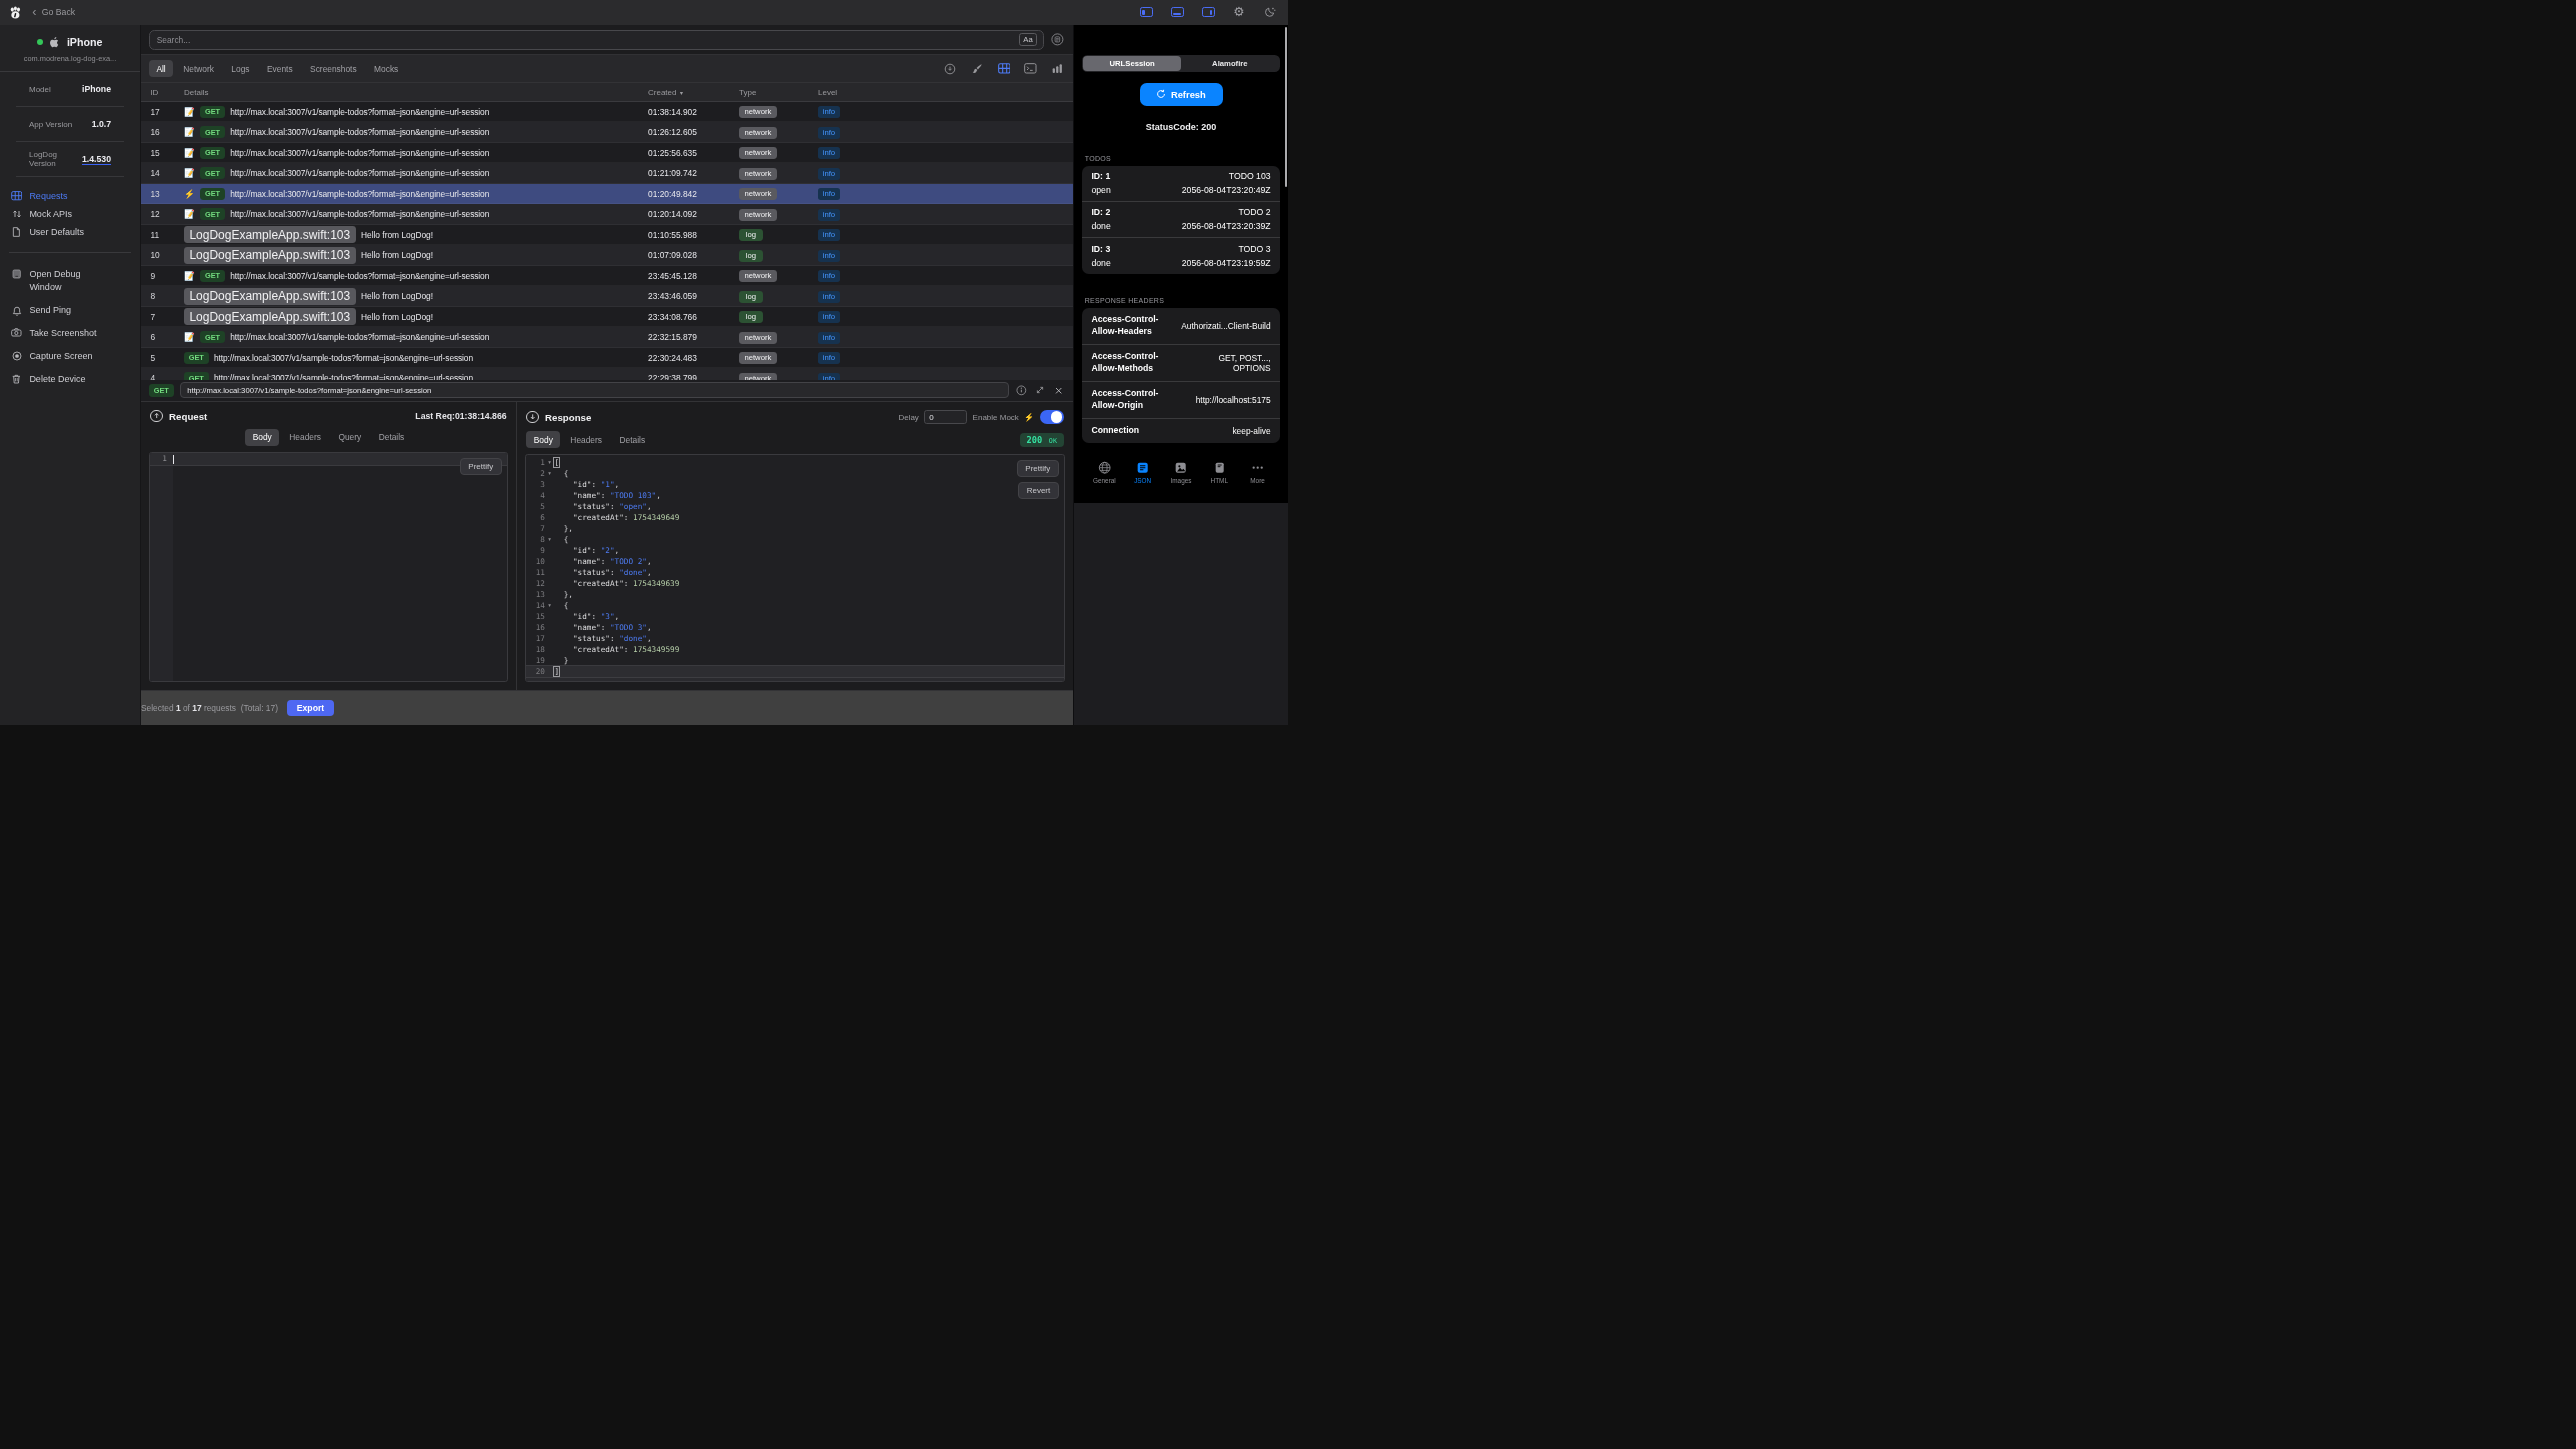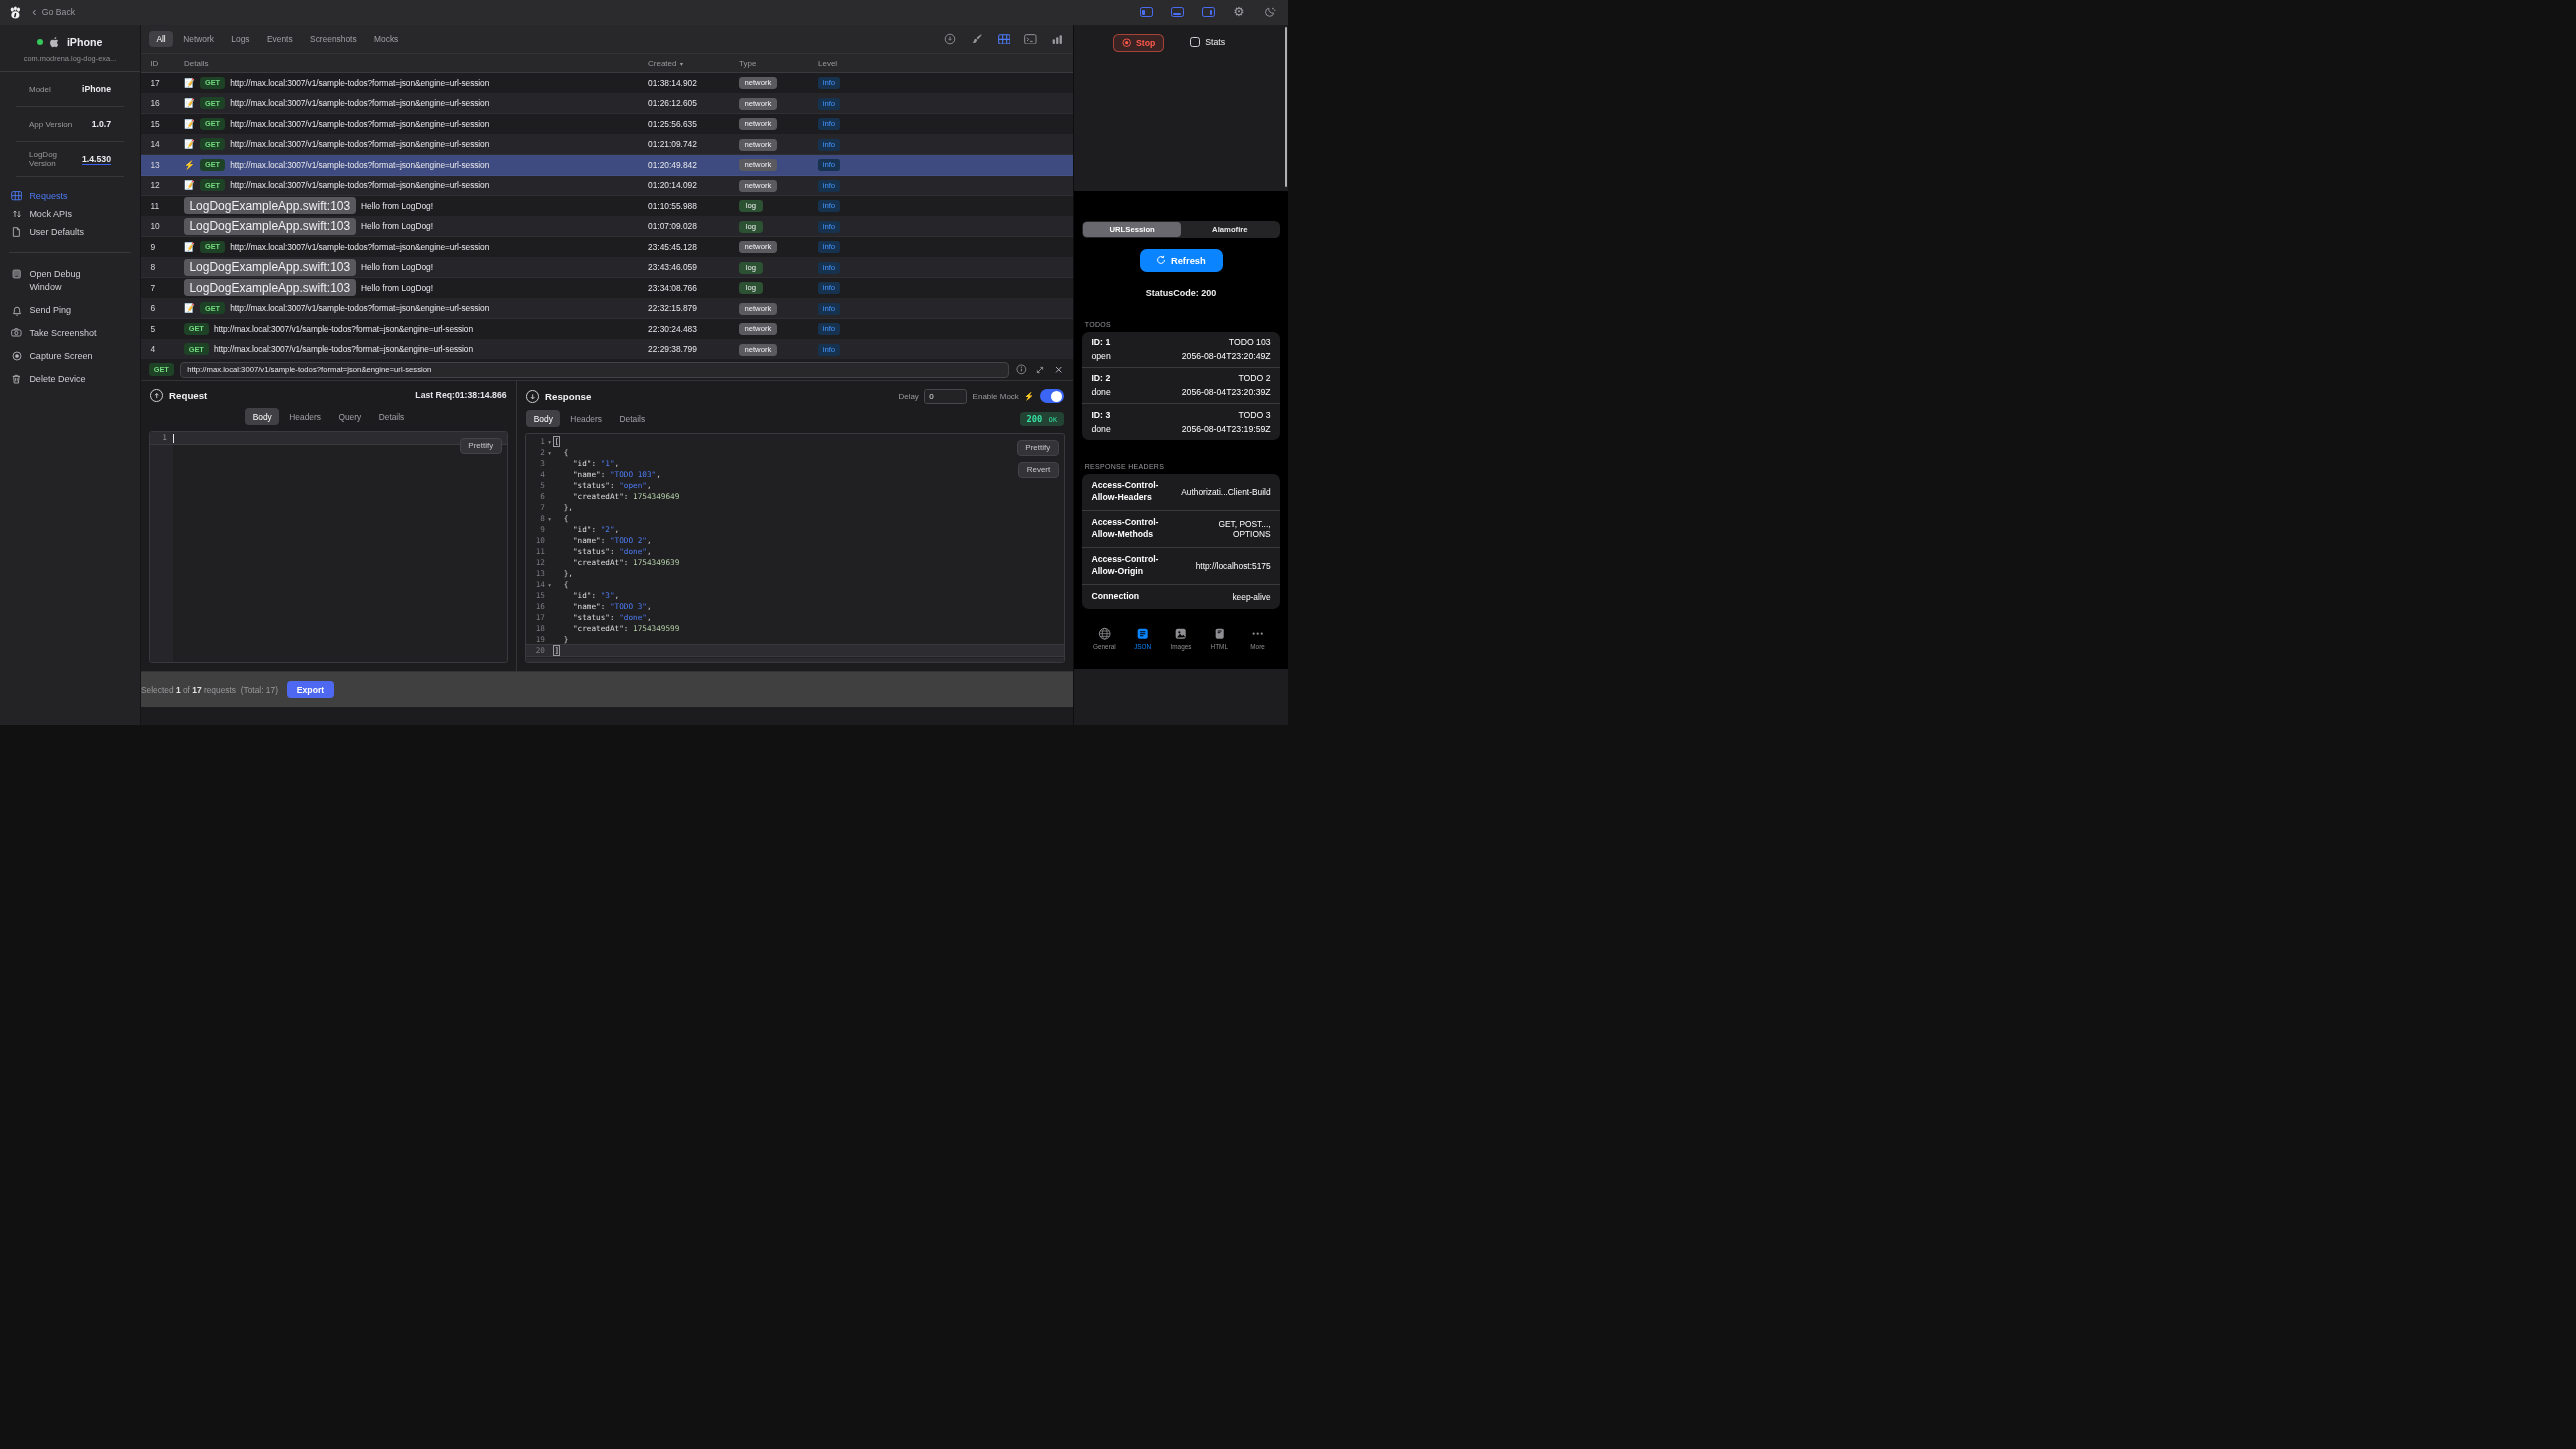--- a/index.html
+++ b/index.html
@@ -307,20 +307,31 @@
                 <path d="M1 3.5h11M4.5 3.5V2h4v1.5M2.5 3.5l.8 10h6.4l.8-10" fill="none" stroke="#b8b8bc" stroke-width="1.3"></path>
                 <path d="M5.2 6v5M7.8 6v5" stroke="#b8b8bc" stroke-width="1.1"></path>
               </svg>
             </span>
             <span class="lbl">Delete Device</span>
           </div>
         </div>
     </aside>
 
     <main class="main">
+      <div class="search-row">
+        <div class="search">
+          <input placeholder="Search..." style="">
+          <span class="aa">Aa</span>
+        </div>
+        <svg class="emoji-btn" viewBox="0 0 22 22">
+          <circle cx="11" cy="11" r="8.2" fill="none" stroke="#8e8e93" stroke-width="1.3"></circle>
+          <rect x="7.6" y="7.2" width="6.8" height="7.6" rx="1.4" fill="none" stroke="#8e8e93" stroke-width="1.1"></rect>
+          <path d="M9 9.6h4M9 11.6h4M9 13.4h2.4" stroke="#8e8e93" stroke-width="1"></path>
+        </svg>
+      </div>
 
       <div class="tabs-row">
         <span id="chips" style="display: flex; gap: 2.7px;">
             <span class="chip active">All</span>
             <span class="chip">Network</span>
             <span class="chip">Logs</span>
             <span class="chip">Events</span>
             <span class="chip">Screenshots</span>
             <span class="chip">Mocks</span>
           </span>
@@ -721,33 +732,20 @@
           <span>of</span>
           <b>17</b>
           <span>requests</span>
           &nbsp;<span>(Total: 17)</span>
         </span>
         <button class="export">Export</button>
       </div>
     </main>
 
     <aside class="right">
-      <div class="right-top">
-        <span class="stop">
-          <svg width="9.4" height="9.4" viewBox="0 0 14 14">
-              <circle cx="7" cy="7" r="5.6" fill="none" stroke="#ff5a4d" stroke-width="1.4"></circle>
-              <circle cx="7" cy="7" r="2.4" fill="#ff5a4d"></circle>
-            </svg>
-          <span>Stop</span>
-        </span>
-        <span class="stats">
-          <span class="box"></span>
-          <span class="lb">Stats</span>
-        </span>
-      </div>
 
       <div class="mirror">
         <div class="seg" id="segments">
             <span class="sg active">URLSession</span>
             <span class="sg">Alamofire</span>
           </div>
         <div class="refresh">
           <svg width="10" height="10" viewBox="0 0 15 15">
               <path d="M12.6 7.5a5.1 5.1 0 1 1-1.6-3.7" fill="none" stroke="#fff" stroke-width="1.5"></path>
               <path d="M11.5 1.2l-.4 2.9-2.8-.5" fill="none" stroke="#fff" stroke-width="1.5"></path>

